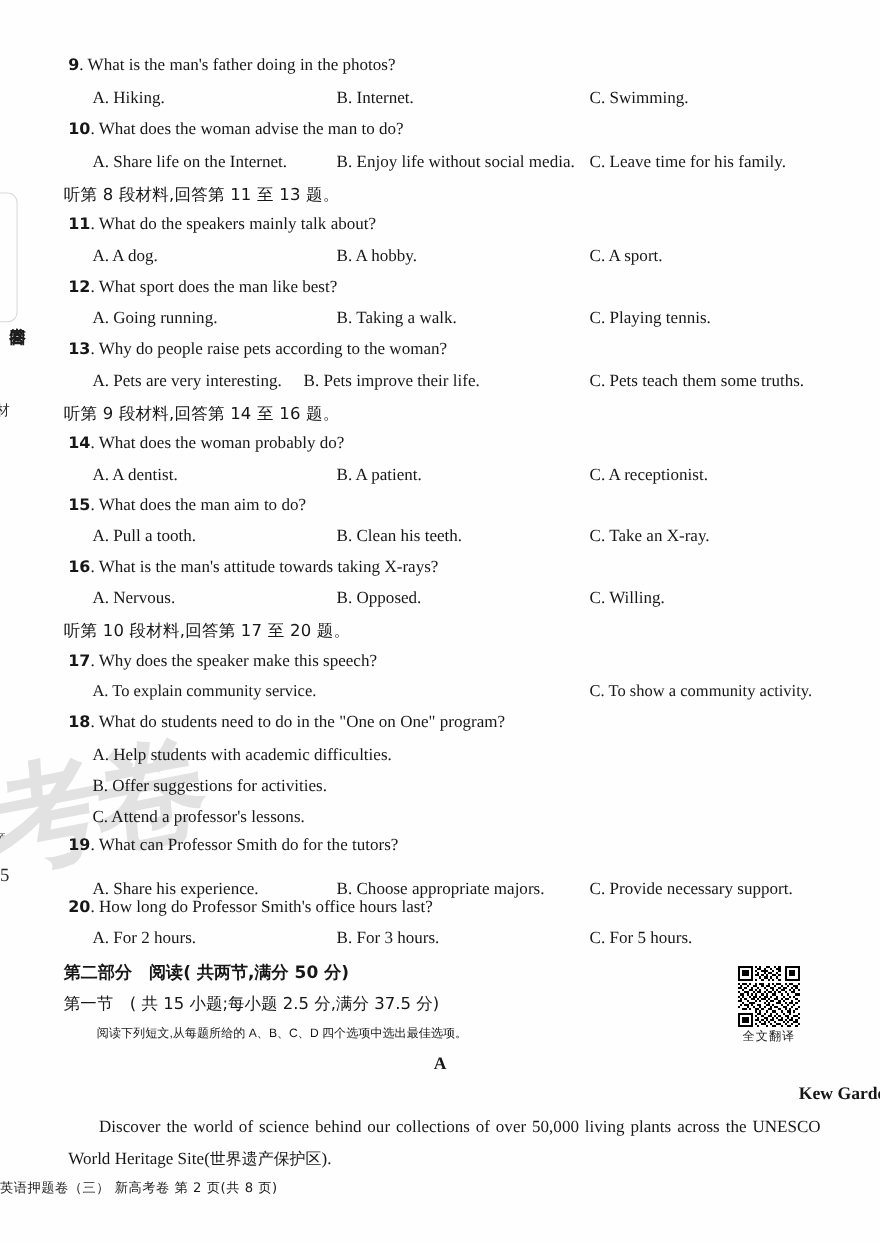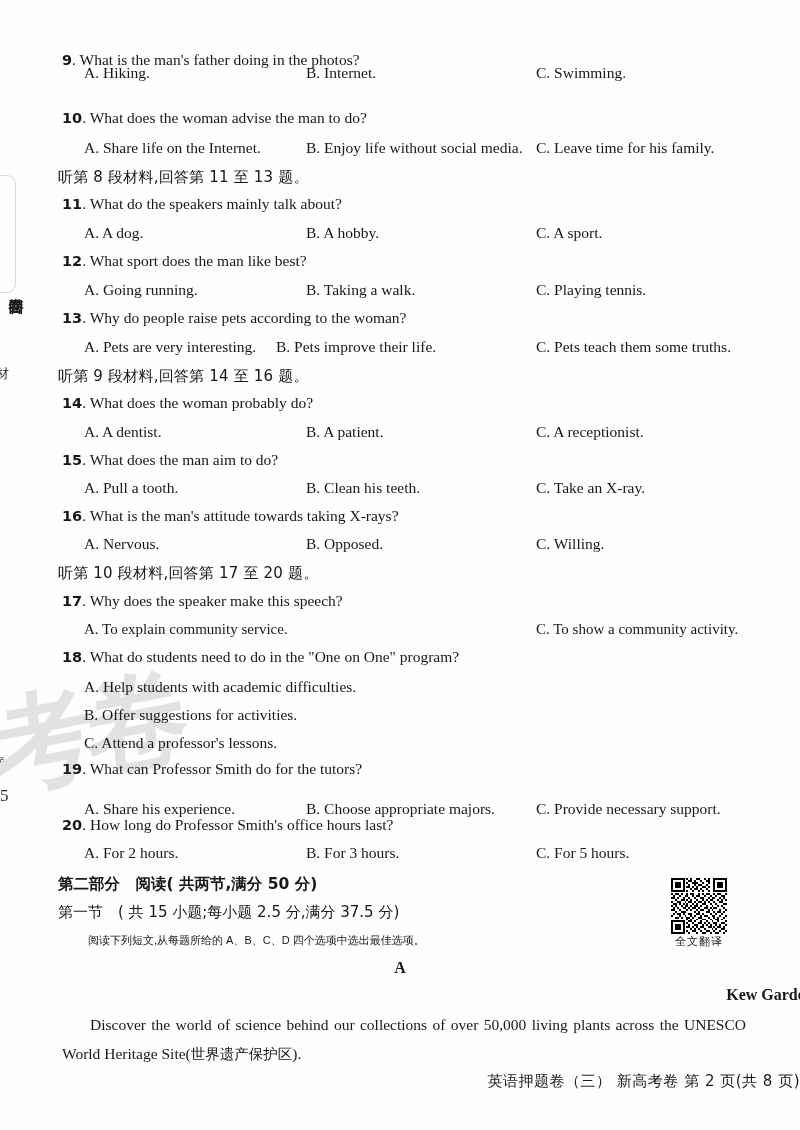--- a/index.html
+++ b/index.html
@@ -253,23 +253,23 @@
     font-family: "DejaVu Sans", "Liberation Sans", sans-serif;
     font-size: 14.5px;
   }
 
   
   .footer {
     position: absolute;
     left: 0;
     top: 1072px;
     width: 800px;
-    text-align: right;
+    text-align: left;
     font-family: "DejaVu Sans", "Liberation Sans", sans-serif;
-    font-size: 15px;
+    font-size: 12px;
     color: #1a1a1a;
     letter-spacing: 0.5px;
     white-space: nowrap;
   }
 </style>
 </head>
 <body>
 
 <div id="page">
 
@@ -280,21 +280,21 @@
   <div class="bleed-fragment-3">5</div>
 
   <div class="watermark">考卷</div>
 
   <div class="content">
 
     <div class="qline" style="top:48px;">
       <span class="qnum">9</span><span>.</span>
       <span class="qtext">What is the man's father doing in the photos?</span>
     </div>
-    <div class="optrow" style="top:61px;">
+    <div class="optrow" style="top:78px;">
       <span class="opt opt-a">A. Hiking.</span>
       <span class="opt opt-b">B. Internet.</span>
       <span class="opt opt-c">C. Swimming.</span>
     </div>
 
     <div class="qline" style="top:106px;">
       <span class="qnum">10</span><span>.</span>
       <span class="qtext">What does the woman advise the man to do?</span>
     </div>
     <div class="optrow wide" style="top:136px;">

